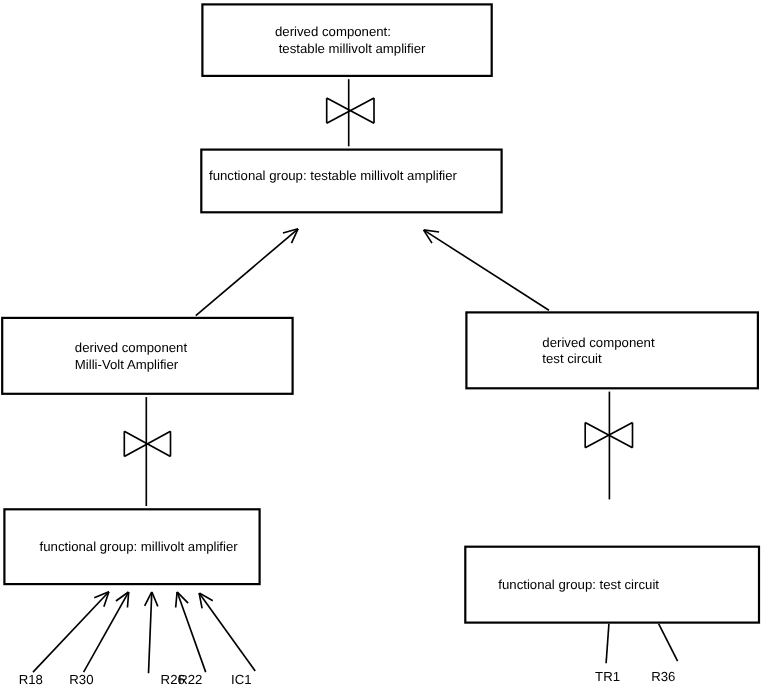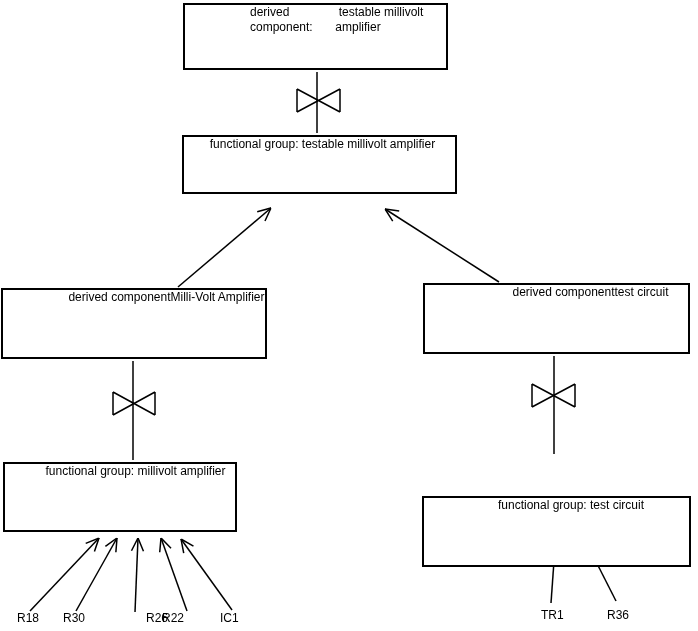--- a/index.html
+++ b/index.html
@@ -16,21 +16,21 @@
     position: absolute;
     left: 0; top: 0;
     width: 698px; height: 631px;
   }
   .node {
     position: absolute;
     box-sizing: border-box;
     border: 2px solid #000000;
     background: #ffffff;
     display: flex;
-    flex-direction: row;
+    flex-direction: column;
     justify-content: center;
     font-size: 12px;
     line-height: 15px;
   }
   .node span { white-space: pre-wrap; }
   .part-label {
     position: absolute;
     font-size: 12px;
     line-height: 14px;
     white-space: nowrap;
@@ -40,23 +40,23 @@
   #box-fg-testable        { left:182px; top:135px; width:275px; height:59px; padding-left:6px; padding-bottom:8px; }
   #box-derived-mva        { left:1px;   top:288px; width:266px; height:71px; padding-left:65px; }
   #box-fg-mva             { left:3px;   top:462px; width:234px; height:70px; padding-left:31px; }
   #box-derived-test       { left:423px; top:283px; width:267px; height:71px; padding-left:68px; }
   #box-fg-test            { left:422px; top:456px; width:269px; height:71px; padding-left:29px;margin-top:40px; }
   
   #label-r18 { left:17px;  top:611px; }
   #label-r30 { left:63px;  top:611px; }
   #label-r26 { left:113px; top:611px;margin-left:33px; }
   #label-r22 { left:162px; top:611px; }
-  #label-ic1 { left:220px; top:611px; }
+  #label-ic1 { left:210px; top:611px; }
   #label-tr1 { left:541px; top:608px; }
-  #label-r36 { left:607px; top:608px; }
+  #label-r36 { left:592px; top:608px; }
 </style>
 </head>
 <body>
 
 <div id="diagram">
 
   <svg id="connector-layer" width="698" height="631" viewBox="0 0 698 631" stroke="#000000" stroke-width="1.5" fill="none">
     <defs>
       <marker id="arrow-open" markerUnits="userSpaceOnUse" markerWidth="22" markerHeight="18" viewBox="-22 -9 22 18" refX="0" refY="0" orient="auto">
         <path d="M -13 -6 L 0 0 L -13 6" fill="none" stroke="#000000" stroke-width="1.5"></path>

